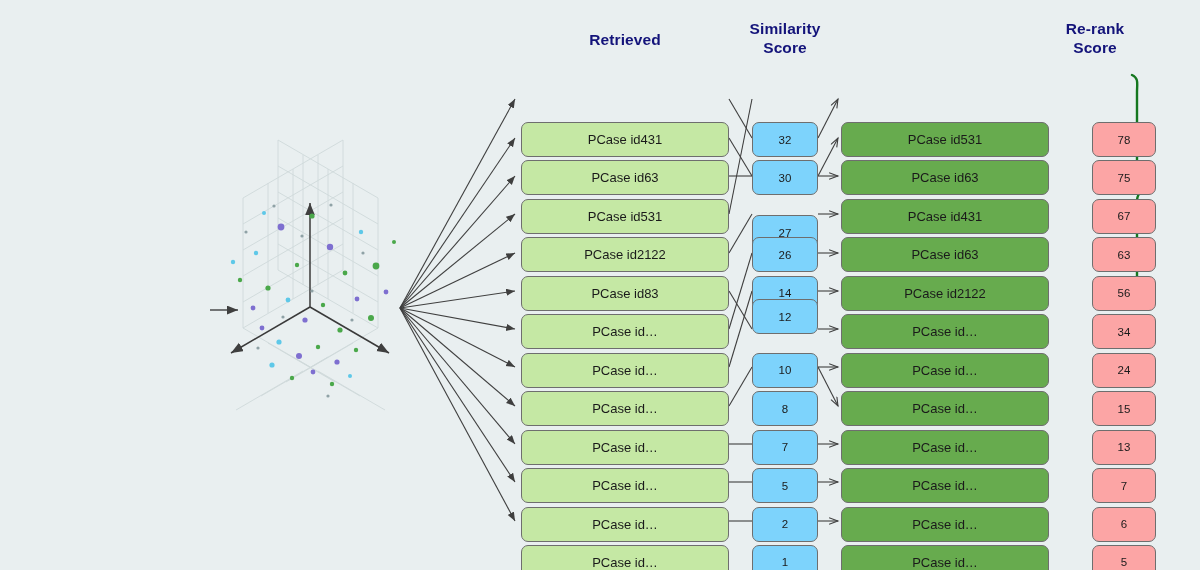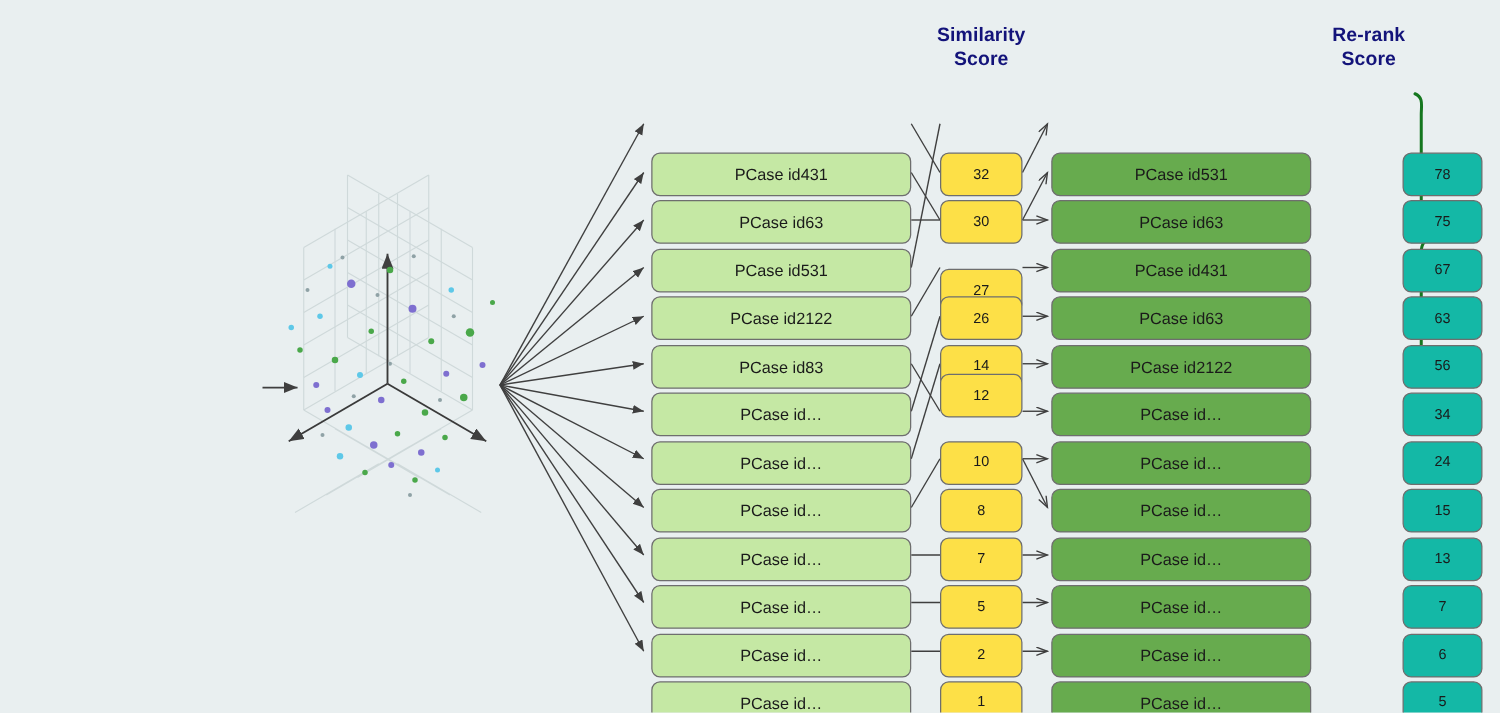--- a/index.html
+++ b/index.html
@@ -78,33 +78,33 @@
     margin-top: 40px;
   }
   .node.retrieved {
     left: 521px;
     width: 208px;
     background: #c5e8a4;
   }
   .node.similarity {
     left: 752px;
     width: 66px;
-    background: #fde047;
+    background: #7dd3fc;
     font-size: 11.5px;
     text-align: center;
   }
   .node.reranked {
     left: 841px;
     width: 208px;
     background: #67ab4e;
   }
   .node.rerankscore {
-    left: 1122px;
+    left: 1092px;
     width: 64px;
-    background: #14b8a6;
+    background: #fca5a5;
     font-size: 11.5px;
   }
 </style>
 </head>
 <body>
 
 <div id="stage">
 
   <svg class="layer-svg" id="edges" viewBox="0 0 1200 570">
     <defs>
@@ -221,20 +221,23 @@
       <path d="M818,367 L838,406" marker-end="url(#ah-open)"></path>
       <path d="M818,444 L838,444" marker-end="url(#ah-open)"></path>
       <path d="M818,482 L838,482" marker-end="url(#ah-open)"></path>
       <path d="M818,521 L838,521" marker-end="url(#ah-open)"></path>
     </g>
 
     <path id="brace" d="M1132,75 C1139,78 1137,84 1137,92 L1137,178 C1137,186 1140,188 1146,190
              C1140,192 1137,194 1137,202 L1137,288 C1137,296 1139,302 1132,305" stroke="#15771f" stroke-width="2.4" fill="none" stroke-linecap="round"></path>
   </svg>
 
+  <div class="col-header" id="hdr-retrieved">
+    <span>Retrieved</span>
+  </div>
   <div class="col-header" id="hdr-similarity">
     <div>Similarity</div>
     <div>Score</div>
   </div>
   <div class="col-header" id="hdr-rerank">
     <div>Re-rank</div>
     <div>Score</div>
   </div>
 
 

